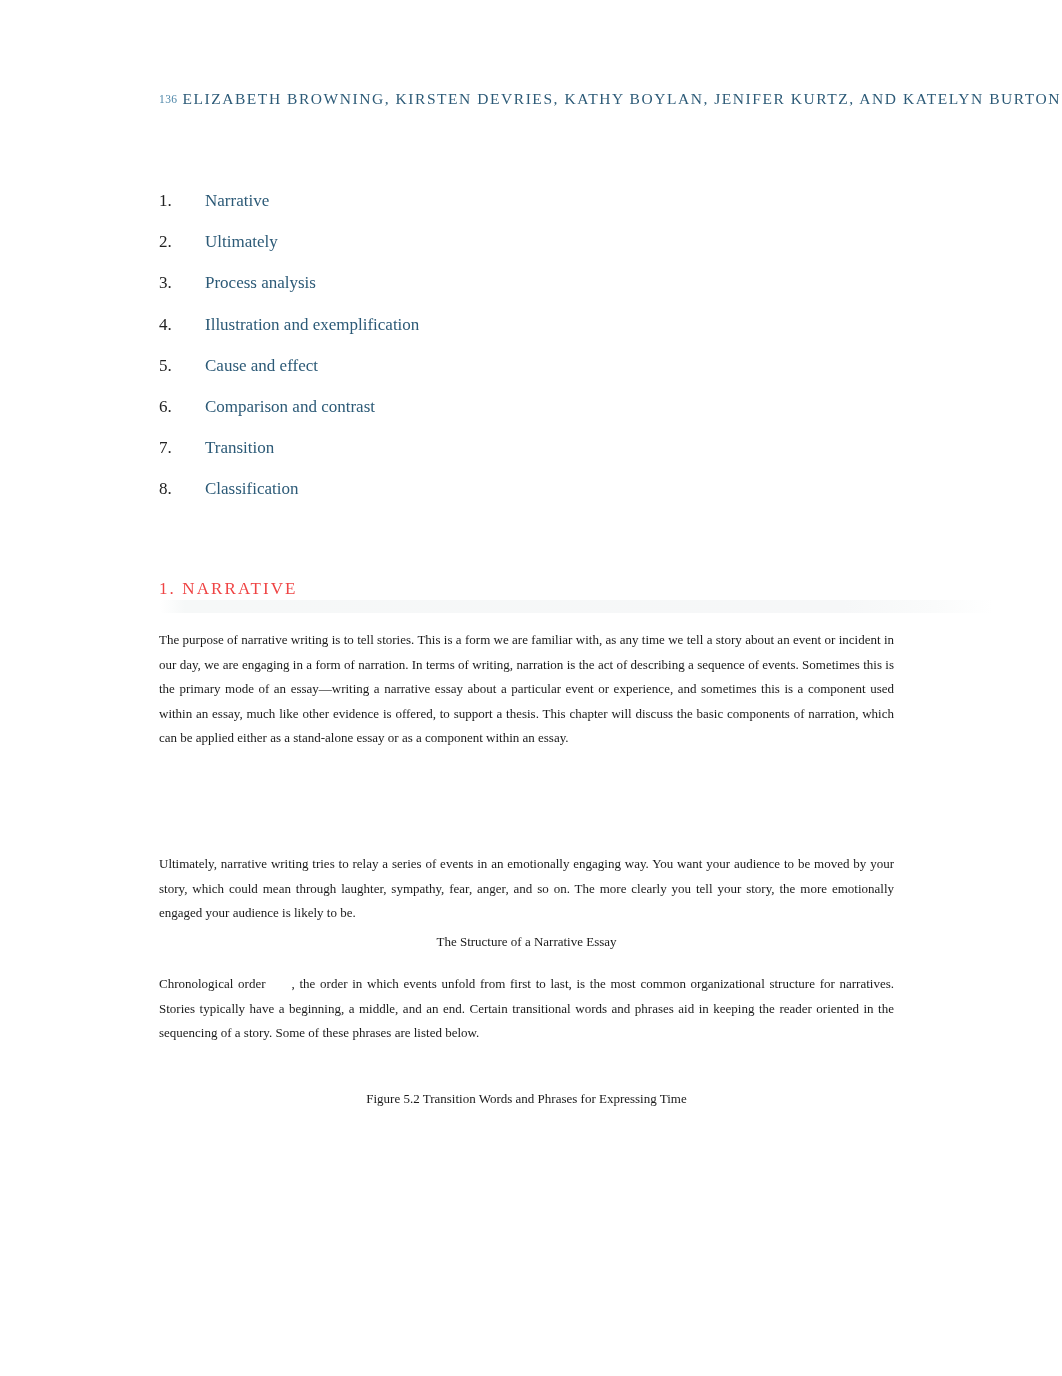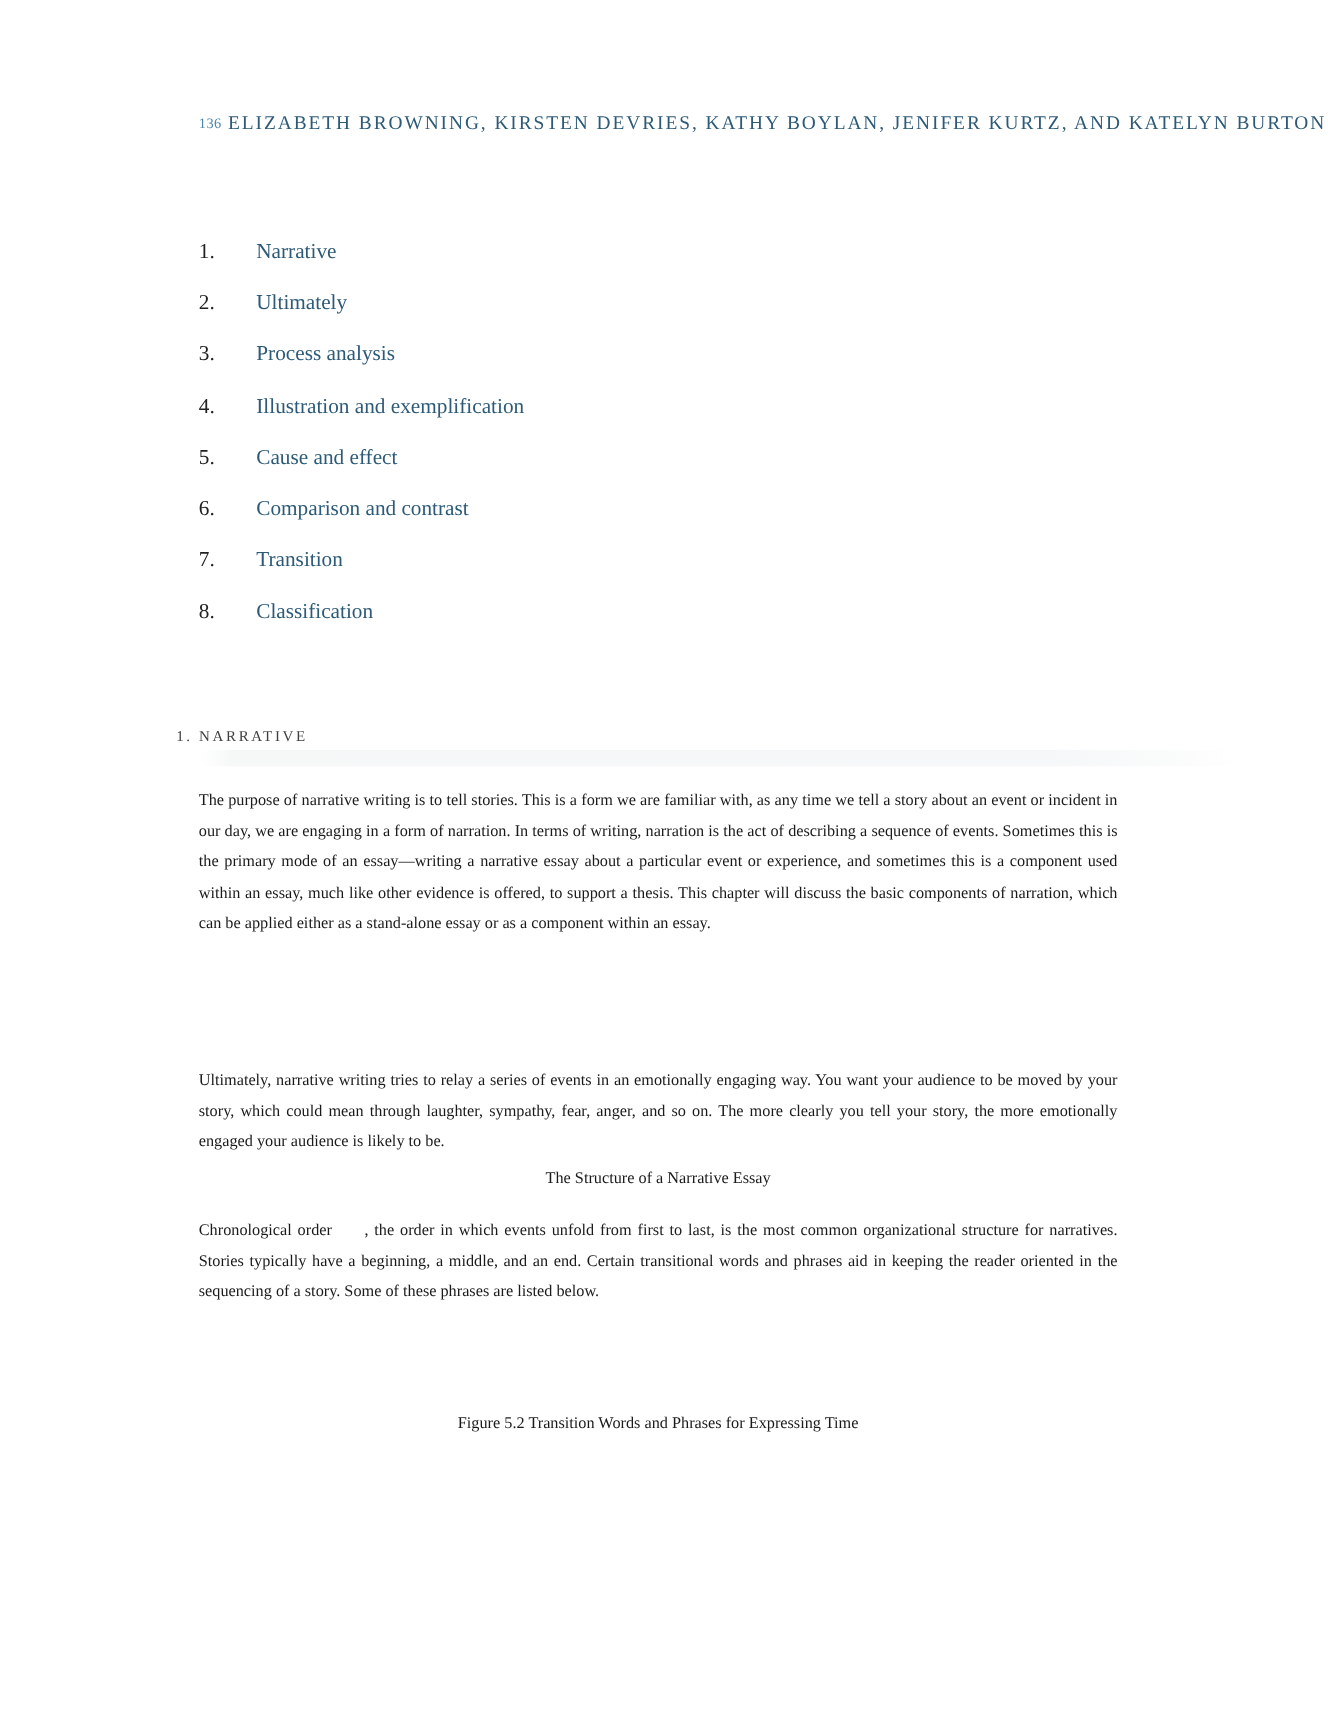--- a/index.html
+++ b/index.html
@@ -70,25 +70,25 @@
     position: absolute;
     left: 46px;
     top: 0;
     color: #2c5a77;
     text-align: right;
   }
 
   
   .section-heading {
     position: absolute;
-    left: 141px;
+    left: 159px;
     top: 578px;
-    font-size: 12px;
+    font-size: 17px;
     line-height: 22px;
-    color: #404040;
+    color: #ef4444;
     letter-spacing: 2.1px;
     white-space: nowrap;
   }
   .heading-rule {
     position: absolute;
     left: 160px;
     top: 600px;
     width: 833px;
     height: 13px;
     background: linear-gradient(to right,
@@ -115,21 +115,21 @@
     color: #1a1a1a;
     hyphens: manual;
   }
   p.body.last-left {
     text-align: center;
   }
   .p1 { top: 628px; }
   .p2 { top: 852px; }
   .p3 { top: 930px; }
   .p4 { top: 972px; }
-  .p5 { top: 1087px; margin-top: 39px; }
+  .p5 { top: 1087px; }
 
   .term-gap {
     display: inline-block;
     width: 26px;
   }
 </style>
 </head>
 <body>
 
 <div class="page">

